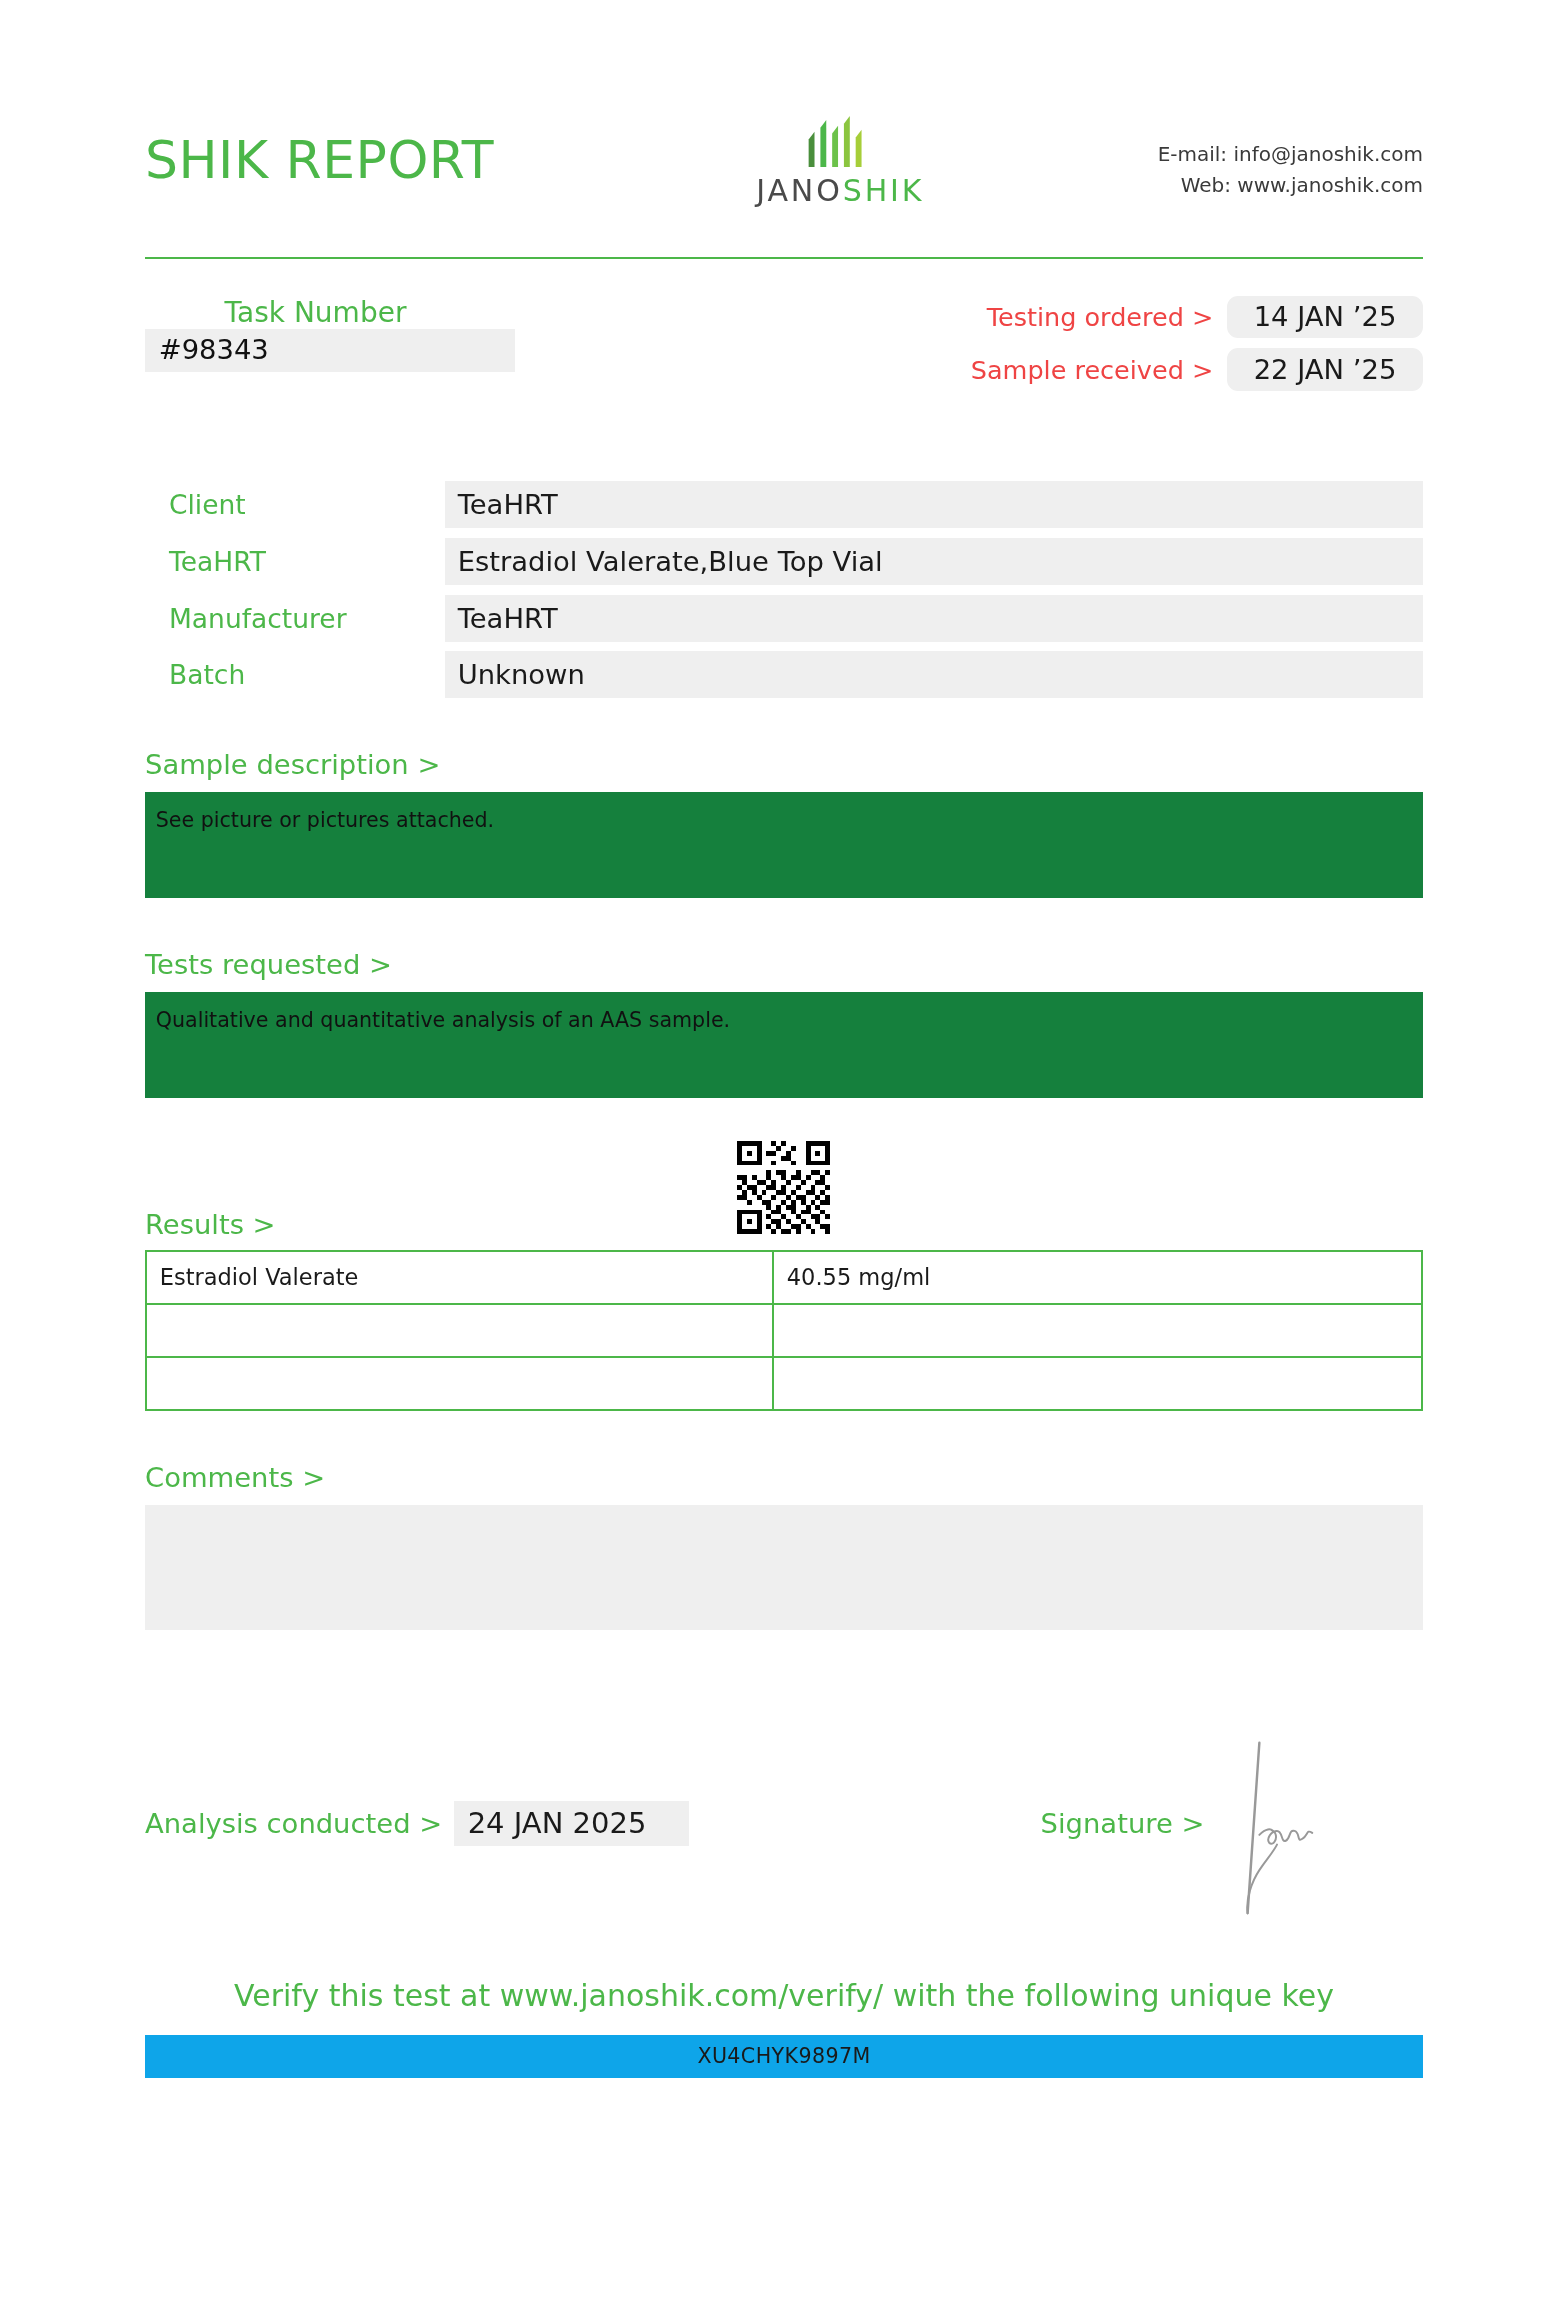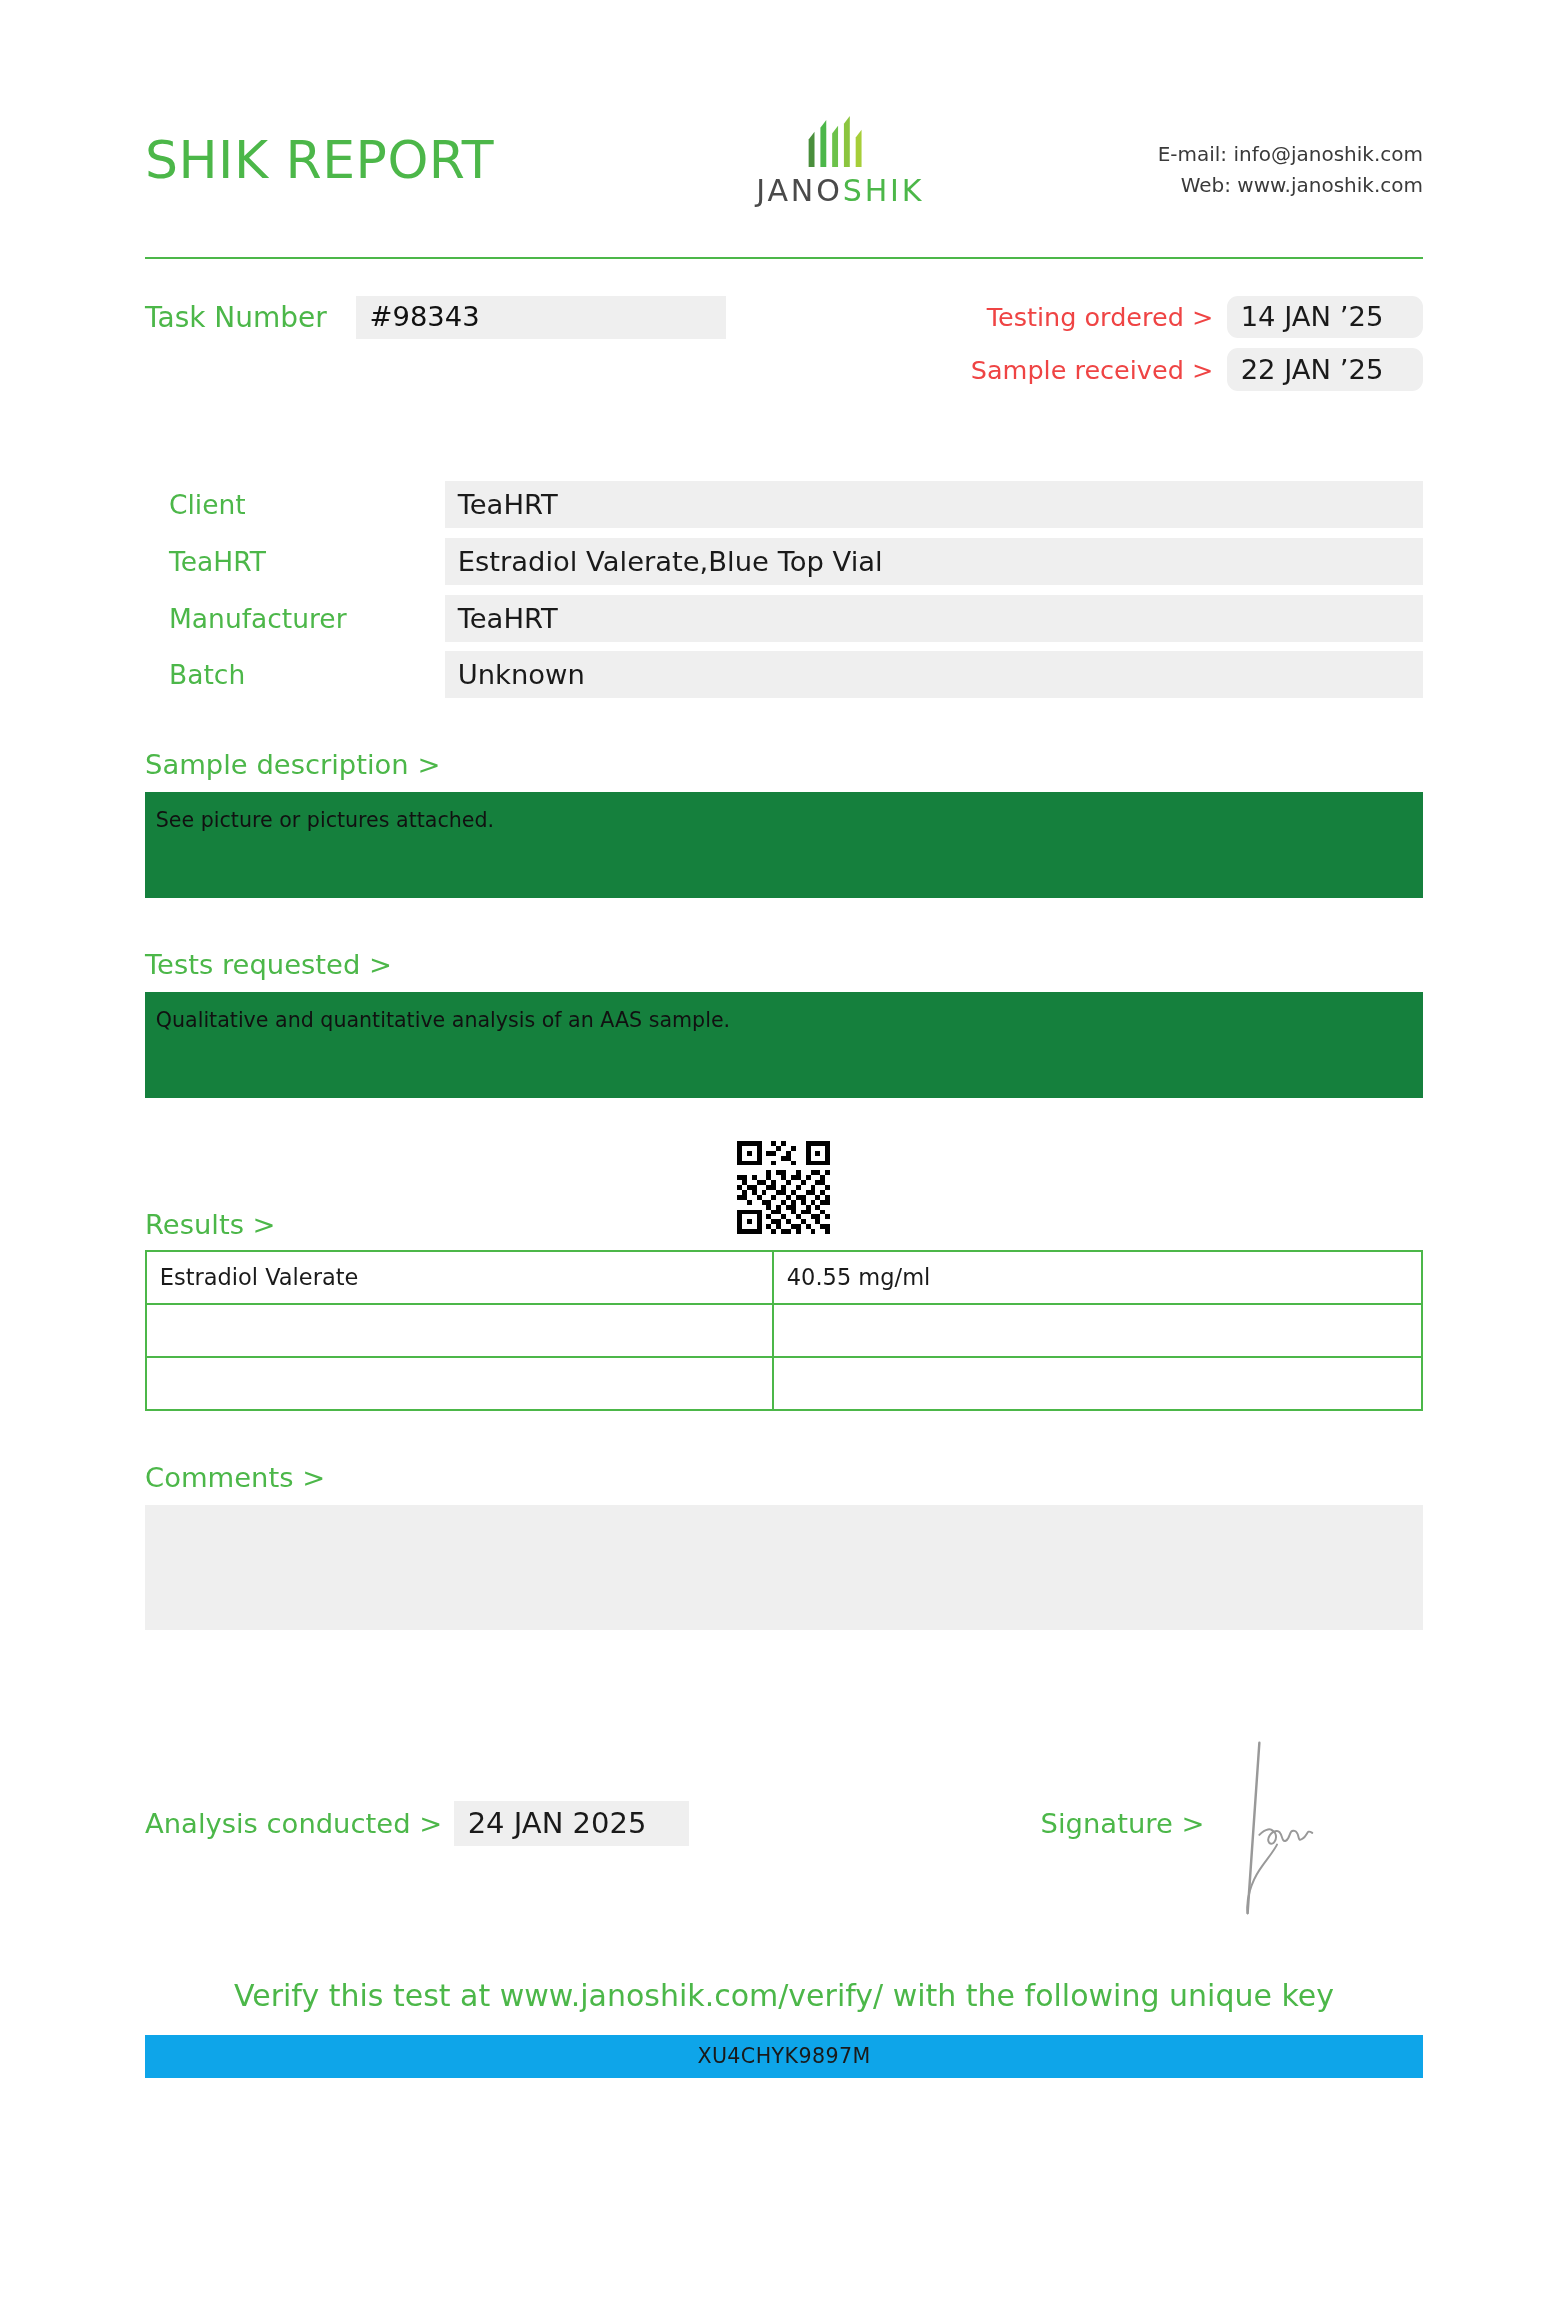--- a/index.html
+++ b/index.html
@@ -81,20 +81,21 @@
   
   .task-row {
     display: flex;
     align-items: flex-start;
     justify-content: space-between;
     margin-top: 37px;
   }
   .task-left {
     display: flex;
     align-items: center;
+    flex-direction: column;
   }
   .label-green {
     color: #4CB749;
     font-size: 28px;
     font-weight: 400;
     white-space: nowrap;
   }
   .task-number-label { margin-right: 29px; }
   .field-box {
     background: #efefef;
@@ -123,21 +124,21 @@
   .date-label {
     color: #ef4444;
     font-size: 25.5px;
     white-space: nowrap;
   }
   .date-value {
     background: #efefef;
     font-size: 27.4px;
     padding: 5.9px 13.7px;
     min-width: 196px;
-    text-align: left;
+    text-align: center;
     box-sizing: border-box;
     border-radius: 11px;
   }
 
   
   .info-table {
     margin-top: 90px;
   }
   .info-row {
     display: flex;

